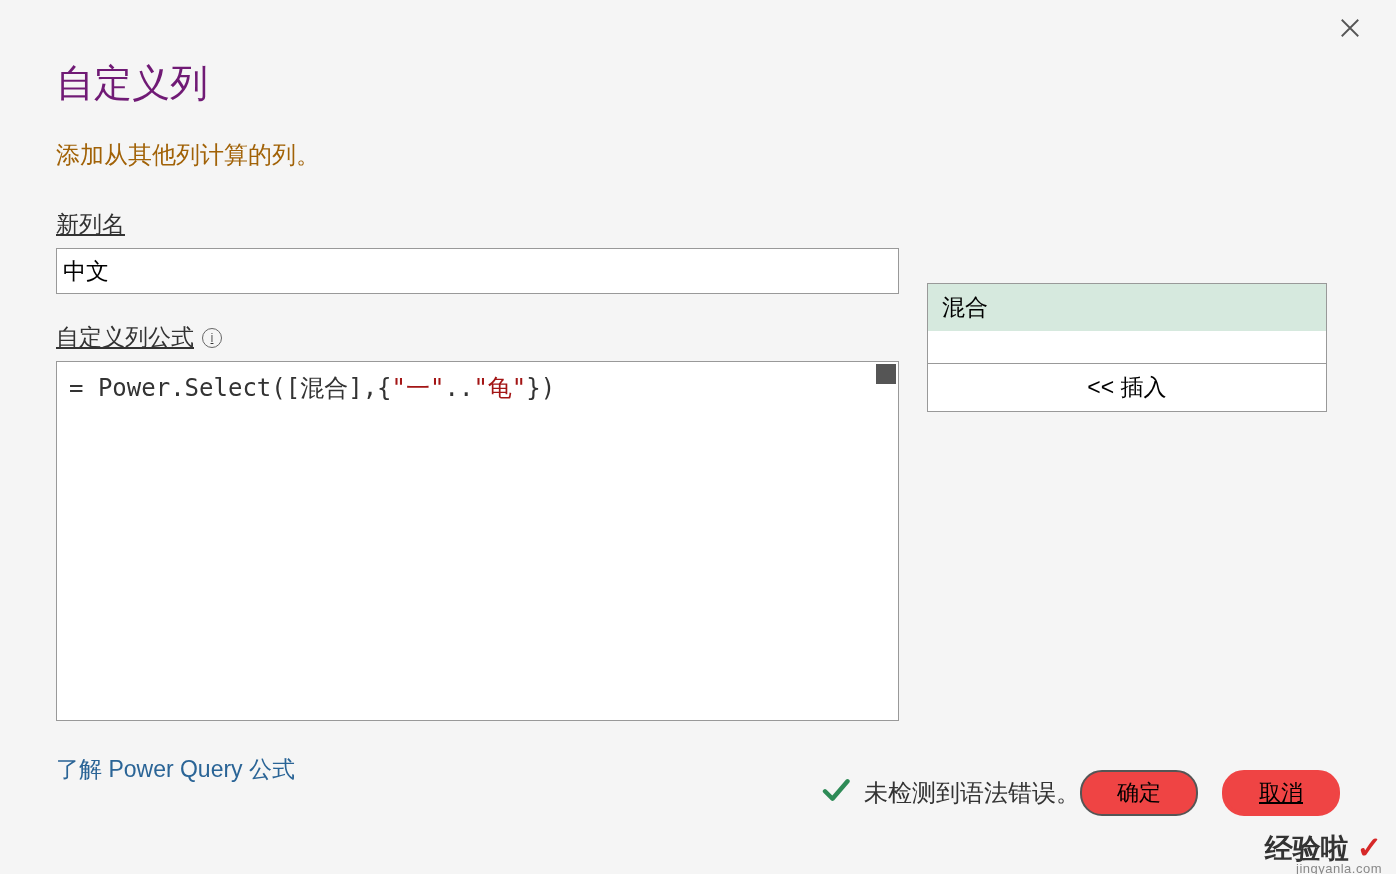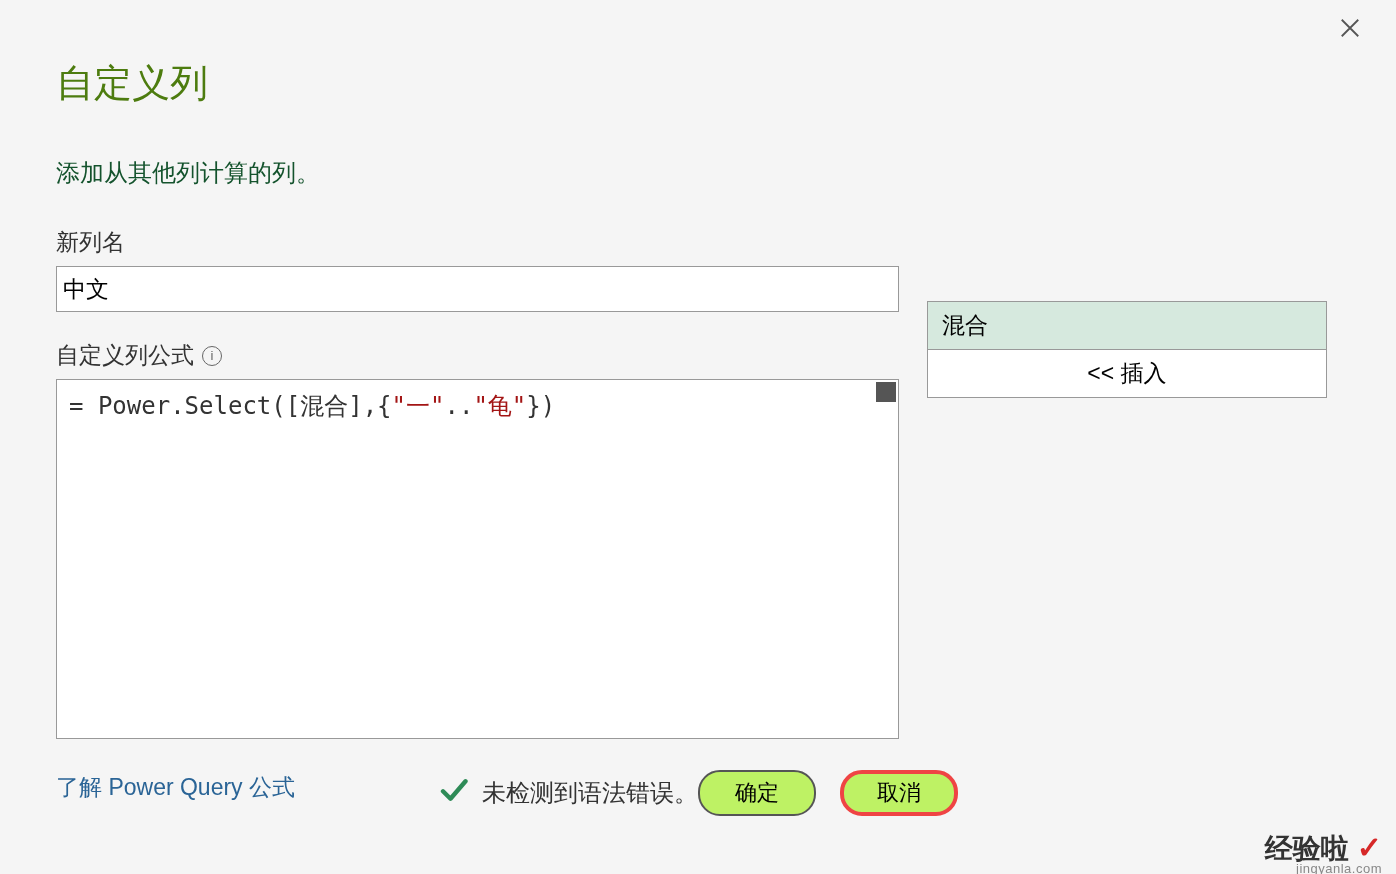--- a/index.html
+++ b/index.html
@@ -34,45 +34,46 @@
       align-items: center;
       justify-content: center;
     }
     .close-btn svg {
       width: 22px;
       height: 22px;
     }
     .dialog-title {
       font-size: 38px;
       font-weight: 400;
-      color: #4d7c0f;
-      margin-bottom: 48px;
+      color: #701a75;
+      margin-bottom: 30px;
     }
     .dialog-subtitle {
       font-size: 24px;
-      color: #14532d;
+      color: #a16207;
       margin-bottom: 38px;
     }
     .content-row {
       display: flex;
       gap: 28px;
     }
     .left-col {
       flex: 0 0 843px;
     }
     .right-col {
       flex: 0 0 400px;
     }
     .field-label {
       font-size: 23px;
       color: #333;
       margin-bottom: 8px;
       display: flex;
       align-items: center;
       gap: 8px;
+      text-decoration: underline;
     }
     .info-icon {
       display: inline-flex;
       width: 20px;
       height: 20px;
       border: 1.5px solid #666;
       border-radius: 50%;
       align-items: center;
       justify-content: center;
       font-size: 13px;
@@ -133,62 +134,64 @@
       background: #d6e9de;
     }
     .insert-btn {
       width: 100%;
       text-align: center;
       padding: 8px 0;
       font-size: 23px;
       border-top: 1px solid #999;
       cursor: pointer;
       background: #fff;
+      margin-top: 32px;
     }
     .footer {
       position: absolute;
       bottom: 58px;
       left: 56px;
       right: 56px;
       display: flex;
       align-items: center;
-      justify-content: center;
+      justify-content: flex-end;
     }
     .validation {
       display: flex;
       align-items: center;
       gap: 14px;
       font-size: 24px;
       color: #333;
     }
     .check-icon svg {
       width: 30px;
       height: 30px;
     }
     .btn-group {
       display: flex;
       gap: 24px;
     }
     .btn {
       width: 118px;
       height: 46px;
       font-size: 22px;
-      background: #bef264;
+      background: #ef4444;
       cursor: pointer;
       display: flex;
       align-items: center;
       justify-content: center;
       font-family: inherit;
       border-radius: 22px;
     }
     .btn-primary {
       border: 2px solid #555;
     }
     .btn-secondary {
       border: 4px solid #ef4444;
+      text-decoration: underline;
     }
     .watermark {
       position: absolute;
       bottom: 6px;
       right: 14px;
       display: flex;
       align-items: baseline;
       gap: 8px;
     }
     .watermark-text {

